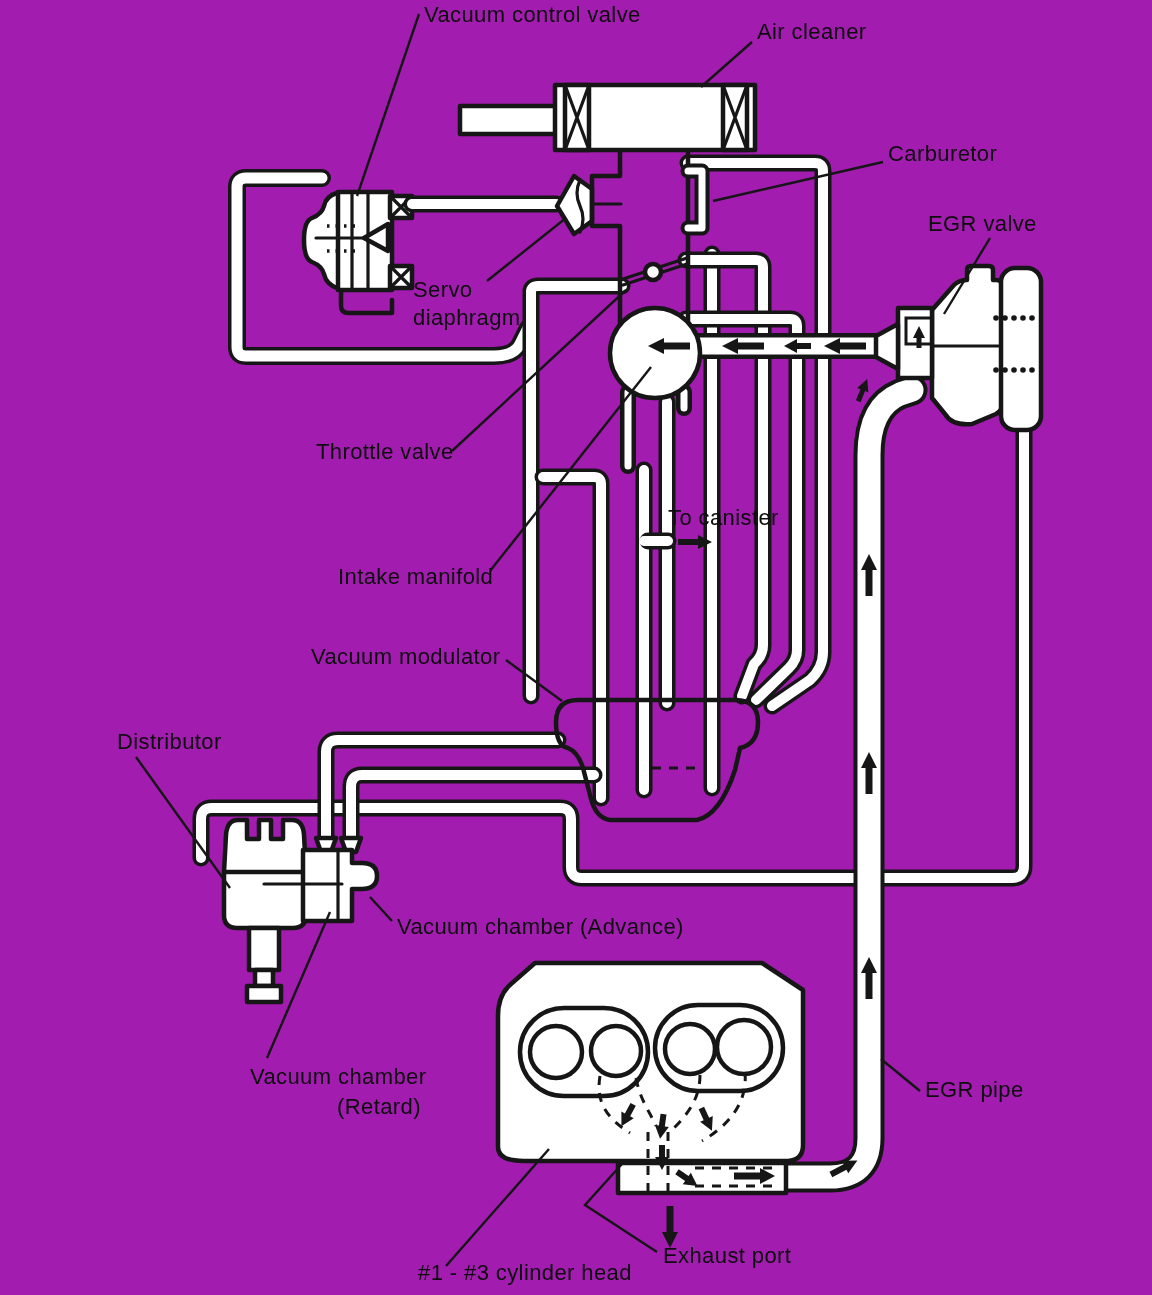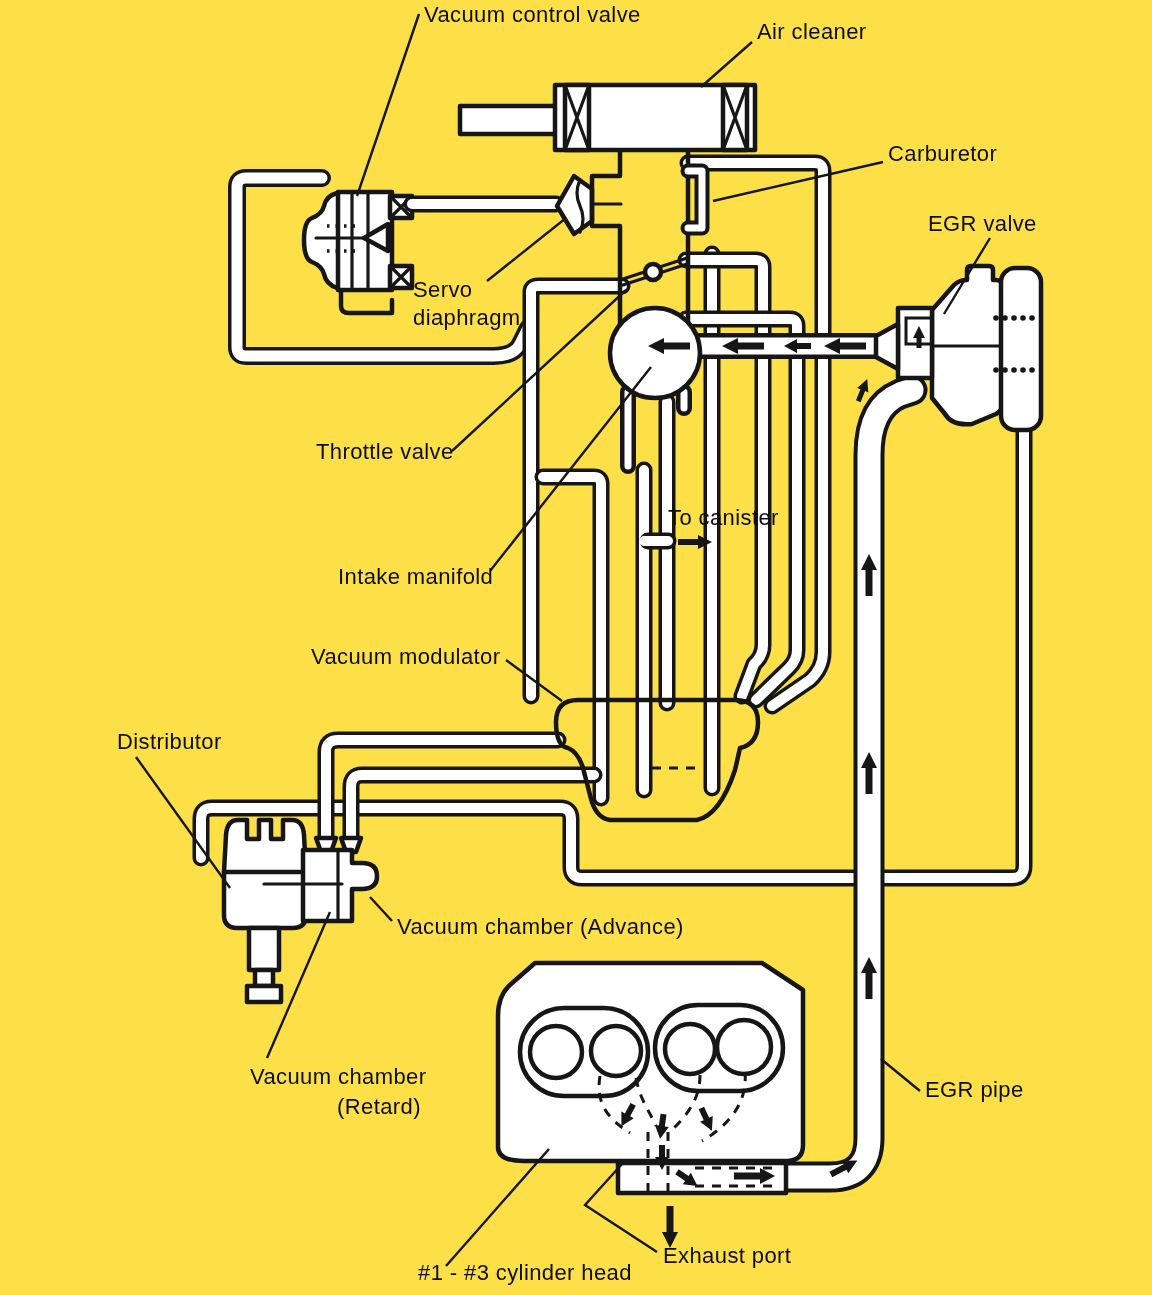--- a/index.html
+++ b/index.html
@@ -1,16 +1,16 @@
 <!DOCTYPE html>
 <html><head>
 <meta charset="utf-8">
 <style>
   html,body{margin:0;padding:0;background:#ffffff;}
-  .stage{position:relative;width:1152px;height:1295px;background:#fde047;overflow:hidden;
+  .stage{position:relative;width:1152px;height:1295px;background:#a21caf;overflow:hidden;
          font-family:"Liberation Sans", sans-serif;}
   svg{position:absolute;inset:0;}
   .ol{fill:none;stroke:#161616;stroke-width:4.5;stroke-linejoin:round;stroke-linecap:round;}
   .fw{fill:#ffffff;stroke:#161616;stroke-width:4.5;stroke-linejoin:round;}
   .thin{fill:none;stroke:#161616;stroke-width:3.2;stroke-linecap:round;}
   .po{fill:none;stroke:#161616;stroke-width:17;stroke-linecap:round;stroke-linejoin:round;}
   .pi{fill:none;stroke:#ffffff;stroke-width:10;stroke-linecap:round;stroke-linejoin:round;}
   .pom{fill:none;stroke:#161616;stroke-width:26;stroke-linecap:round;stroke-linejoin:round;}
   .pim{fill:none;stroke:#ffffff;stroke-width:17;stroke-linecap:round;stroke-linejoin:round;}
   .pow{fill:none;stroke:#161616;stroke-width:31;stroke-linecap:round;stroke-linejoin:round;}

